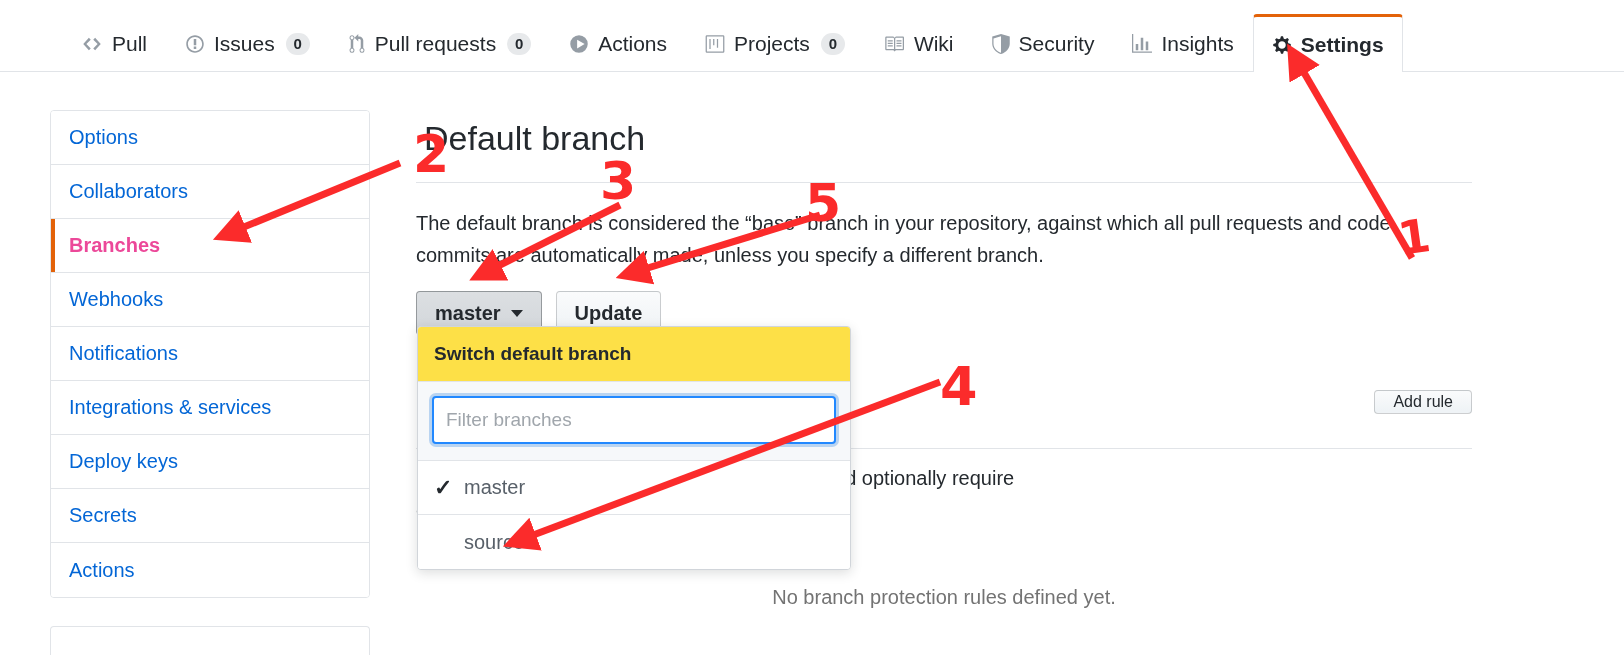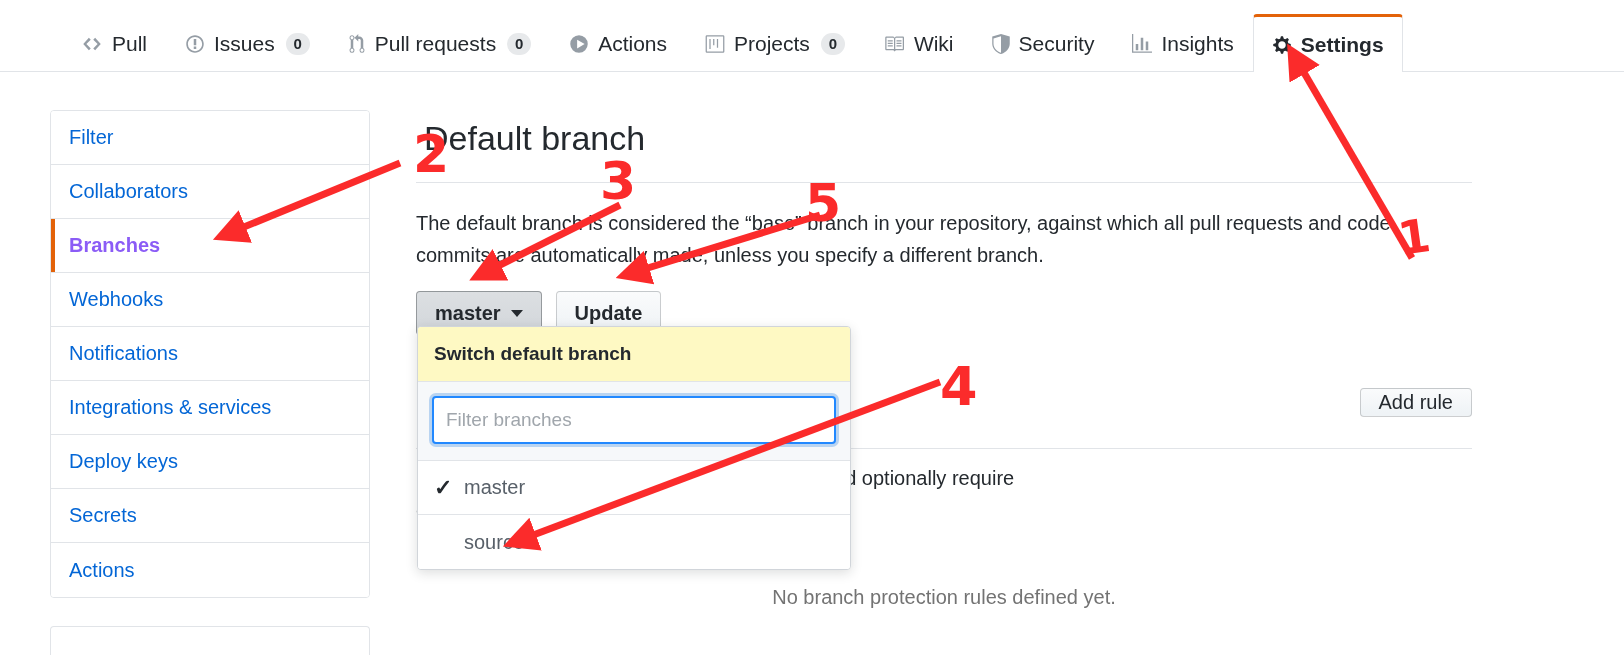--- a/index.html
+++ b/index.html
@@ -65,21 +65,21 @@
     display: flex; align-items: center;
     height: 54px; padding: 0 18px;
     font-size: 20px; color: #0366d6;
     border-bottom: 1px solid #e1e4e8;
     cursor: pointer;
     position: relative;
     background:#fff;
   }
   .side-item:last-child { border-bottom: none; }
   .side-item.active {
-    color: #8b5cf6; font-weight: bold;
+    color: #ec4899; font-weight: bold;
     background: #fff;
   }
   .side-item.active::before {
     content: ""; position: absolute; left: 0; top: 0; bottom: 0;
     width: 4px; background: #e36209;
   }
   .sidebar-stub {
     position: absolute; left: 50px; top: 626px;
     width: 320px; height: 40px;
     border: 1px solid #e1e4e8; border-bottom: none;
@@ -131,21 +131,21 @@
     background: #fff;
     border: 1px solid #d1d5da;
     border-radius: 4px;
     box-shadow: 0 3px 12px rgba(27,31,35,0.15);
     z-index: 20;
     overflow: hidden;
   }
   .dd-header {
     padding: 16px 16px;
     font-size: 19px; font-weight: bold; color: #24292e;
-    background: #fef9c3;
+    background: #fde047;
     border-bottom: 1px solid #e1e4e8;
   }
   .dd-filter-wrap {
     padding: 14px 14px 16px 14px;
     background: #f6f8fa;
     border-bottom: 1px solid #e1e4e8;
   }
   .dd-filter {
     width: 100%; height: 48px;
     font-size: 19px; color: #24292e;
@@ -171,21 +171,21 @@
     display: inline-block;
   }
 
   
   .prot-head {
     position: absolute; left: 416px; top: 372px; width: 1056px;
     display: flex; align-items: center; justify-content: flex-end;
     height: 60px;
   }
   .btn-addrule {
-    font-size: 20px; color: #24292e; font-weight: normal;
+    font-size: 16px; color: #24292e; font-weight: normal;
     border: 1px solid rgba(27,31,35,0.2);
     border-radius: 4px;
     background: linear-gradient(180deg,#fafbfc 0%,#eff3f6 90%);
     padding: 2px 18px; cursor: pointer; margin-left: 16px;
   }
   .prot-rule {
     position: absolute; left: 416px; top: 448px;
     width: 1056px; height: 1px; background: #e1e4e8;
   }
   .prot-desc {
@@ -304,21 +304,21 @@
             </svg>
         </span>
         <span>Settings</span>
       </div>
 
     </div>
   </div>
 
   <div class="sidebar">
     <div class="side-item">
-        <span>Filter</span>
+        <span>Options</span>
       </div>
     <div class="side-item">
         <span>Collaborators</span>
       </div>
     <div class="side-item active">
         <span>Branches</span>
       </div>
     <div class="side-item">
         <span>Webhooks</span>
       </div>

